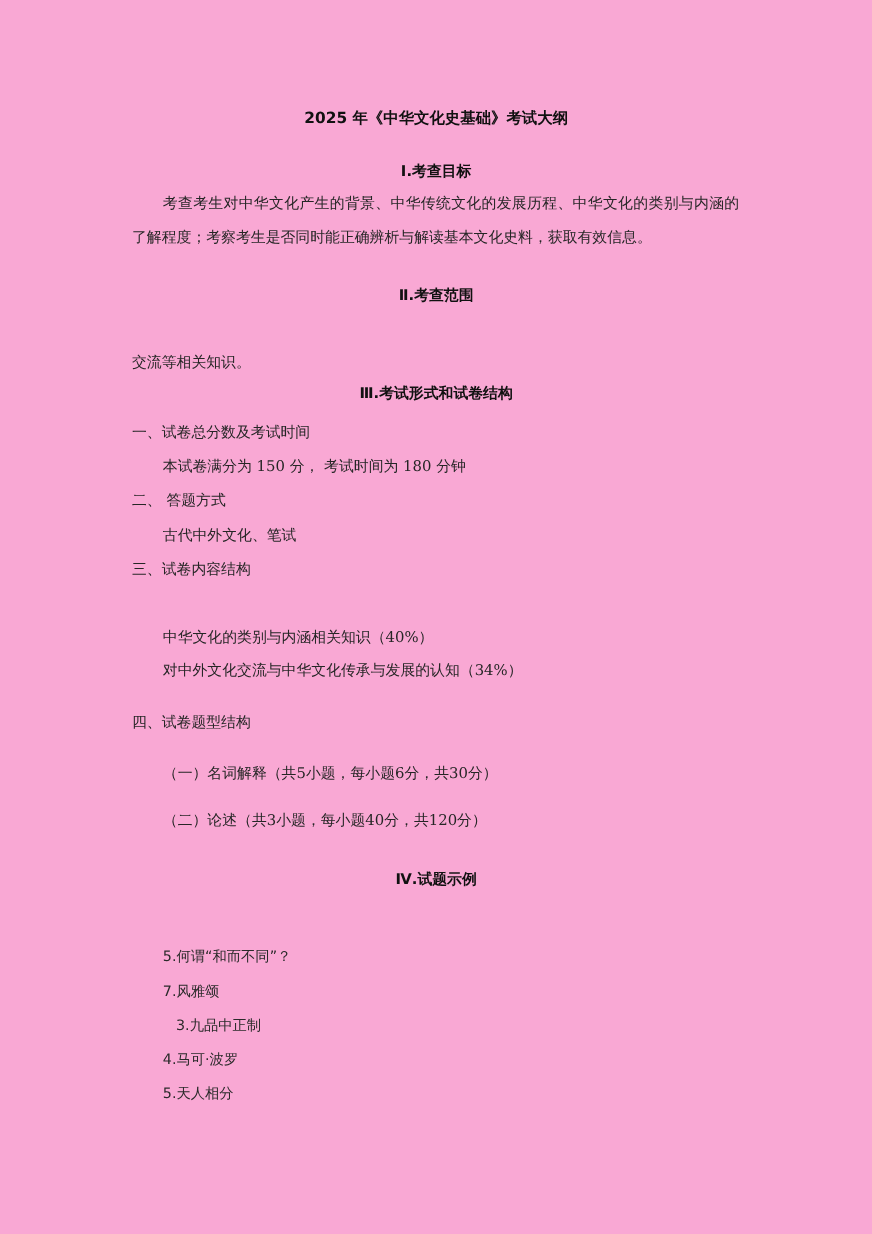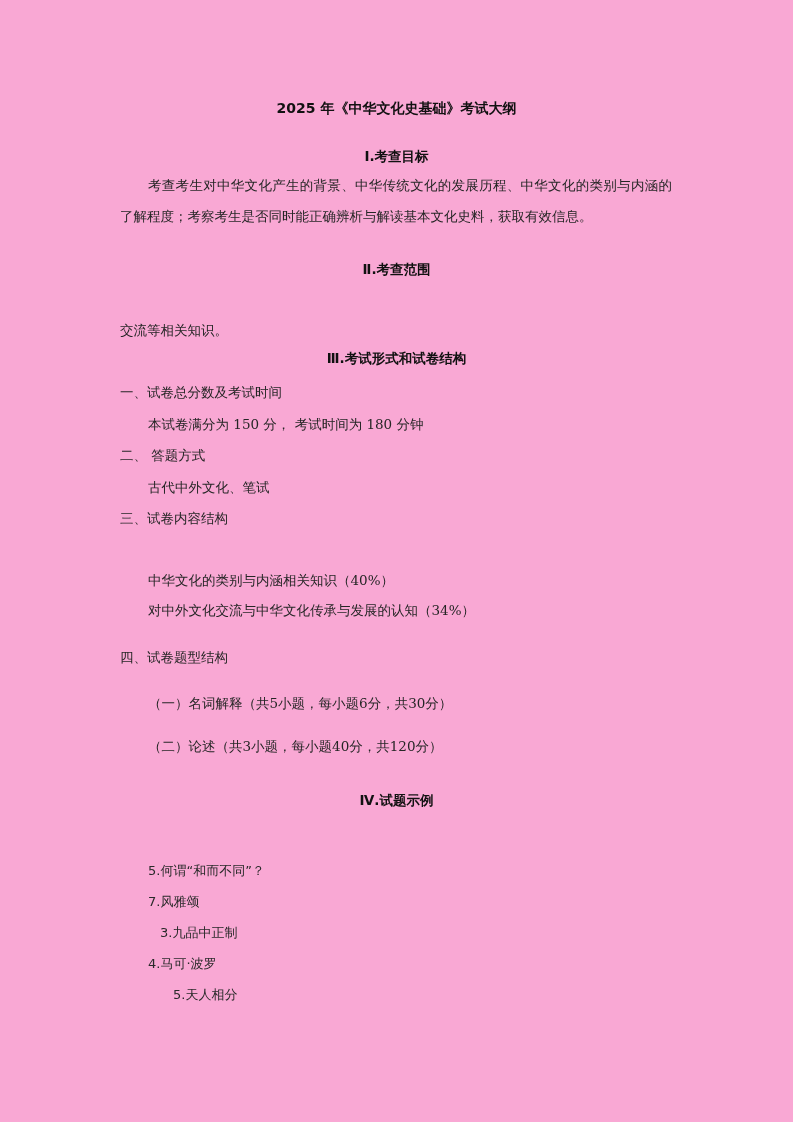--- a/index.html
+++ b/index.html
@@ -87,15 +87,15 @@
   <div class="line" style="left:120px; top:648px;">四、试卷题型结构</div>
   <div class="line" style="left:148px; top:694px;">（一）名词解释（共5小题，每小题6分，共30分）</div>
   <div class="line" style="left:148px; top:737px;">（二）论述（共3小题，每小题40分，共120分）</div>
 
   <div class="line center heading" style="top:791px;">Ⅳ.试题示例</div>
 
   <div class="line sans" style="left:148px; top:862px;">5.何谓“和而不同”？</div>
   <div class="line sans" style="left:148px; top:893px;">7.风雅颂</div>
   <div class="line sans" style="left:148px; top:924px;margin-left:12px;">3.九品中正制</div>
   <div class="line sans" style="left:148px; top:955px;">4.马可·波罗</div>
-  <div class="line sans" style="left:148px; top:986px;margin-left:25px;">5.天人相分</div>
+  <div class="line sans" style="left:148px; top:986px;">5.天人相分</div>
 
 </div>
 
 </body></html>

